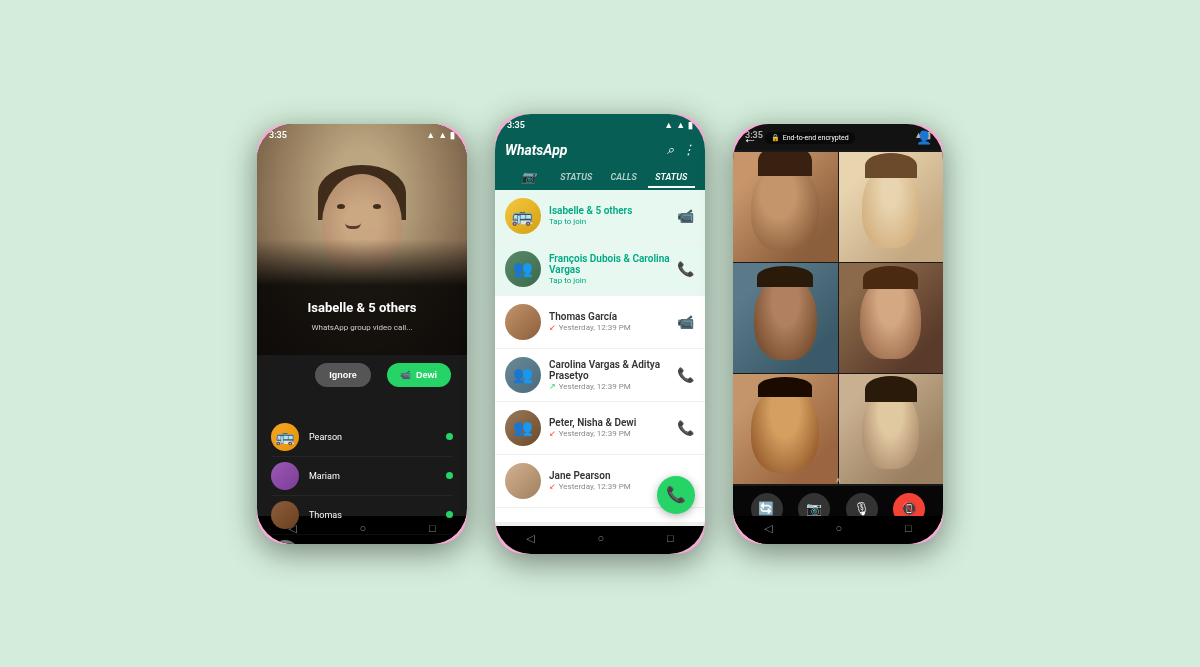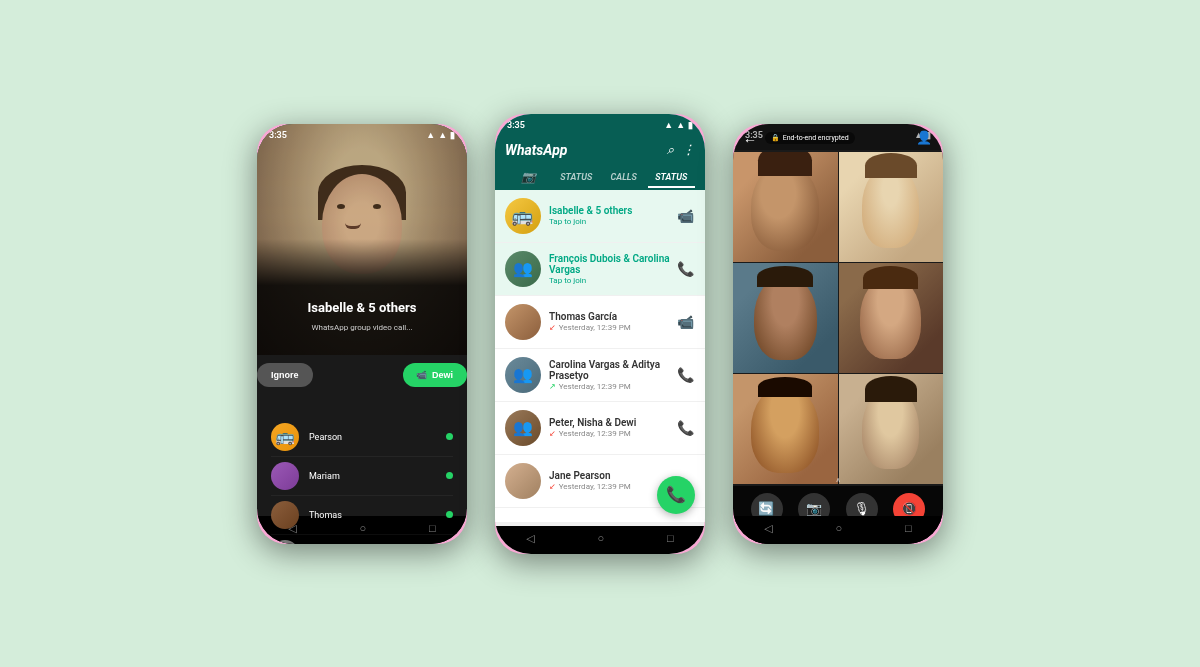--- a/index.html
+++ b/index.html
@@ -100,24 +100,24 @@
       text-align: center;
       color: #fff;
       z-index: 5;
     }
     .call-name { font-size: 13px; font-weight: 700; margin-bottom: 3px; }
     .call-subtitle { font-size: 8px; color: #ccc; margin-top: 8px; }
 
     .call-buttons {
       position: absolute;
       top: 57%;
-      left: 0; right: 0;
-      display: flex;
-      justify-content: space-between;
-      gap: 6px;
+      left: 0; right: 16px;
+      display: flex;
+      justify-content: flex-end;
+      gap: 16px;
       z-index: 5;
     }
     .btn-ignore {
       background: #555;
       color: #fff;
       border: none;
       border-radius: 20px;
       padding: 7px 14px;
       font-size: 9px;
       font-weight: 600;

